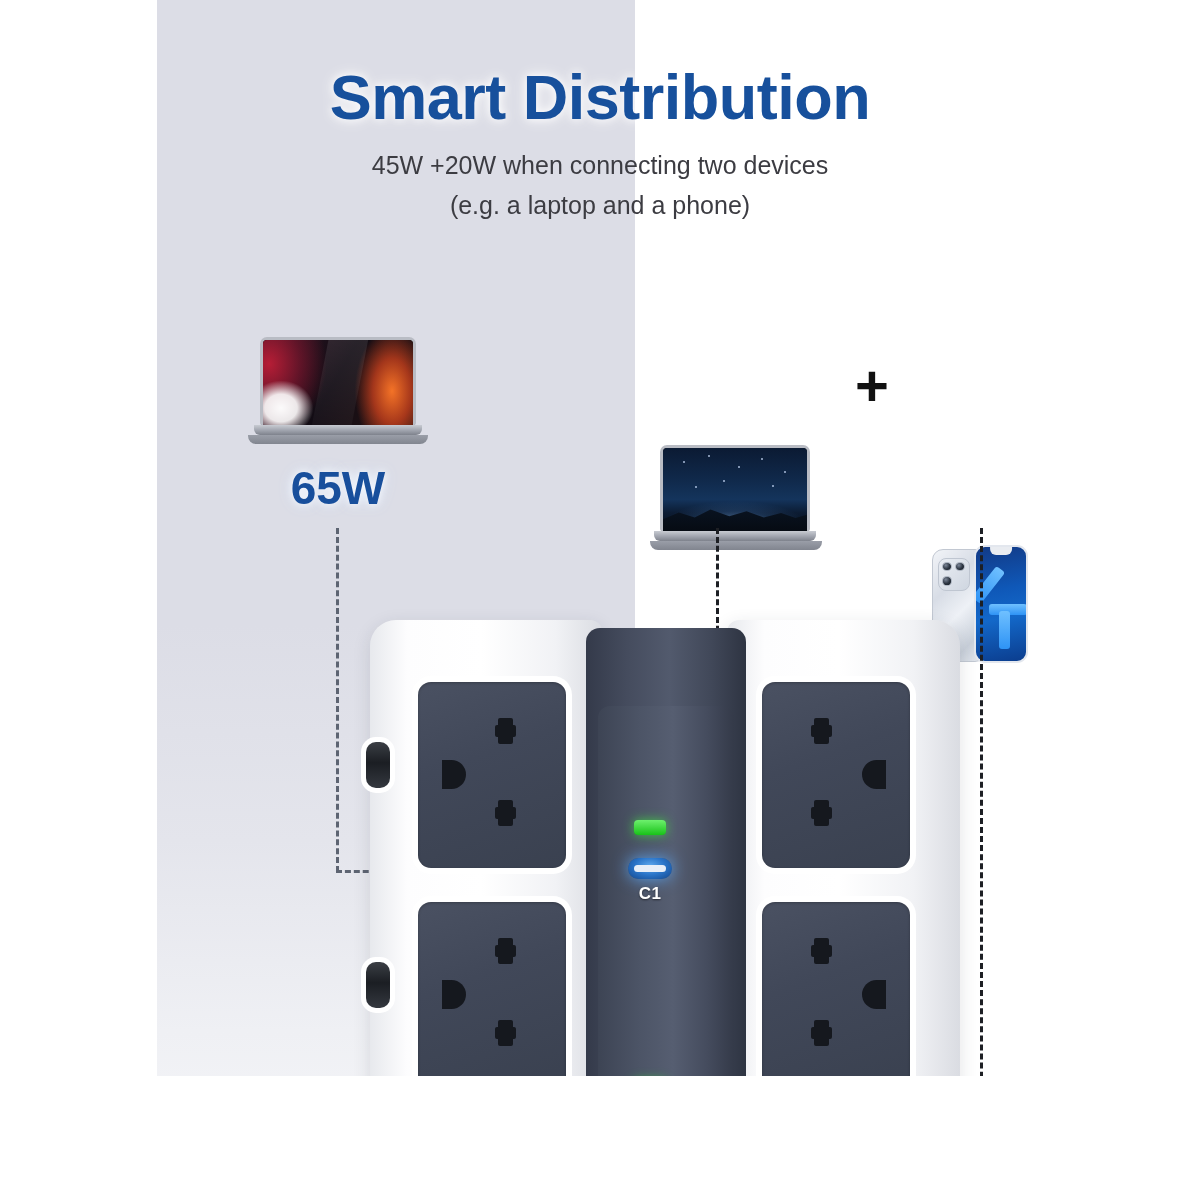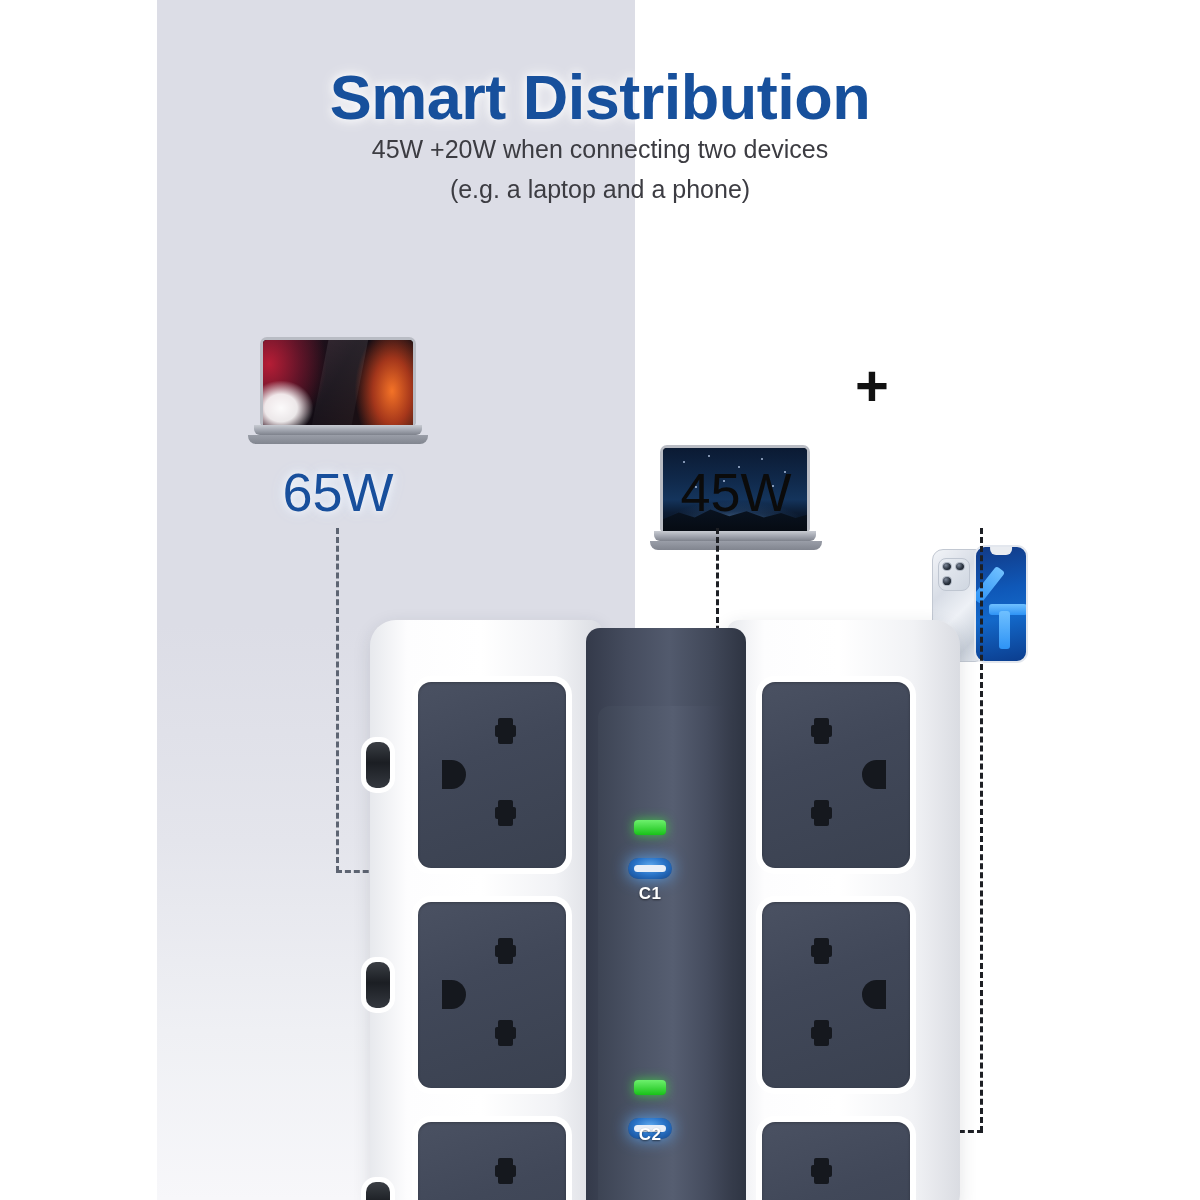--- a/index.html
+++ b/index.html
@@ -3,21 +3,21 @@
 <meta charset="utf-8">
 <style>
   * { margin:0; padding:0; box-sizing:border-box; }
   html, body { width:1200px; height:1200px; }
   body {
     font-family: "Liberation Sans", sans-serif;
     background:#ffffff;
     overflow:hidden;
     position:relative;
   }
-  #stage { position:absolute; inset:0; width:1200px; height:1200px; overflow:hidden; }
+  #stage { position:absolute; inset:0; width:1200px; height:1076px; overflow:hidden; }
 
   
   .bg-white-base { position:absolute; inset:0; background:#ffffff; }
   .bg-gray-panel {
     position:absolute; left:157px; top:0; width:478px; height:1200px;
     background:#dedfe7;
   }
   .bg-gray-panel.fade {
     background:linear-gradient(180deg,#dcdde6 0%,#dcdde6 52%,#e4e5ec 70%,#eff0f4 86%,#f7f7fa 100%);
   }
@@ -27,21 +27,21 @@
   .title {
     margin-top:64px;
     font-size:63px;
     font-weight:bold;
     letter-spacing:-0.5px;
     color:#17509c;
     text-shadow:0 0 9px rgba(255,255,255,0.95), 0 0 16px rgba(255,255,255,0.8);
     line-height:1.05;
   }
   .subtitle {
-    margin-top:0;
+    margin-top:16px;
     font-size:25px;
     color:#3c3c42;
     line-height:1.58;
     font-weight:400;
   }
 
   
   .devices { position:absolute; left:0; top:325px; width:1200px; height:200px; }
 
   .dev { position:absolute; }
@@ -130,21 +130,21 @@
   }
 
   .plus-sign {
     position:absolute;
     font-size:58px; font-weight:bold; color:#111; line-height:1;
   }
 
   
   .watt {
     position:absolute; text-align:center;
-    font-size:54px; font-weight:normal; line-height:1;
+    font-size:46px; font-weight:bold; line-height:1;
     white-space:nowrap;
   }
   .watt.blue {
     color:#184f9c;
     text-shadow:0 0 8px rgba(255,255,255,0.95), 0 0 15px rgba(215,232,255,0.9);
   }
   .watt.black { color:#0b0b0b; }
 
   
   .dash-v, .dash-h { position:absolute; }
@@ -280,21 +280,20 @@
       <div class="front">
         <div class="notch"></div>
         <div class="ray" style="left:14%; top:16%; width:11px; height:40px; transform:rotate(38deg);"></div>
         <div class="ray" style="left:26%; top:50%; width:38px; height:11px;"></div>
         <div class="ray" style="left:46%; top:56%; width:11px; height:38px;"></div>
       </div>
     </div>
   </div>
 
   <div class="watt blue" style="left:248px; top:465px; width:180px;">65W</div>
-  <div class="watt black" style="left:650px; top:465px; width:172px;">45W</div>
 
   <div class="dash-v d-slate" style="left:336px; top:528px; height:344px;"></div>
   <div class="dash-h d-slate" style="left:336px; top:870px; width:300px;"></div>
 
   <div class="dash-v d-dark" style="left:716px; top:528px; height:344px;"></div>
   <div class="dash-h d-dark" style="left:648px; top:870px; width:70px;"></div>
 
   <div class="dash-v d-dark" style="left:980px; top:528px; height:604px;"></div>
   <div class="dash-h d-dark" style="left:650px; top:1130px; width:333px;"></div>
 

